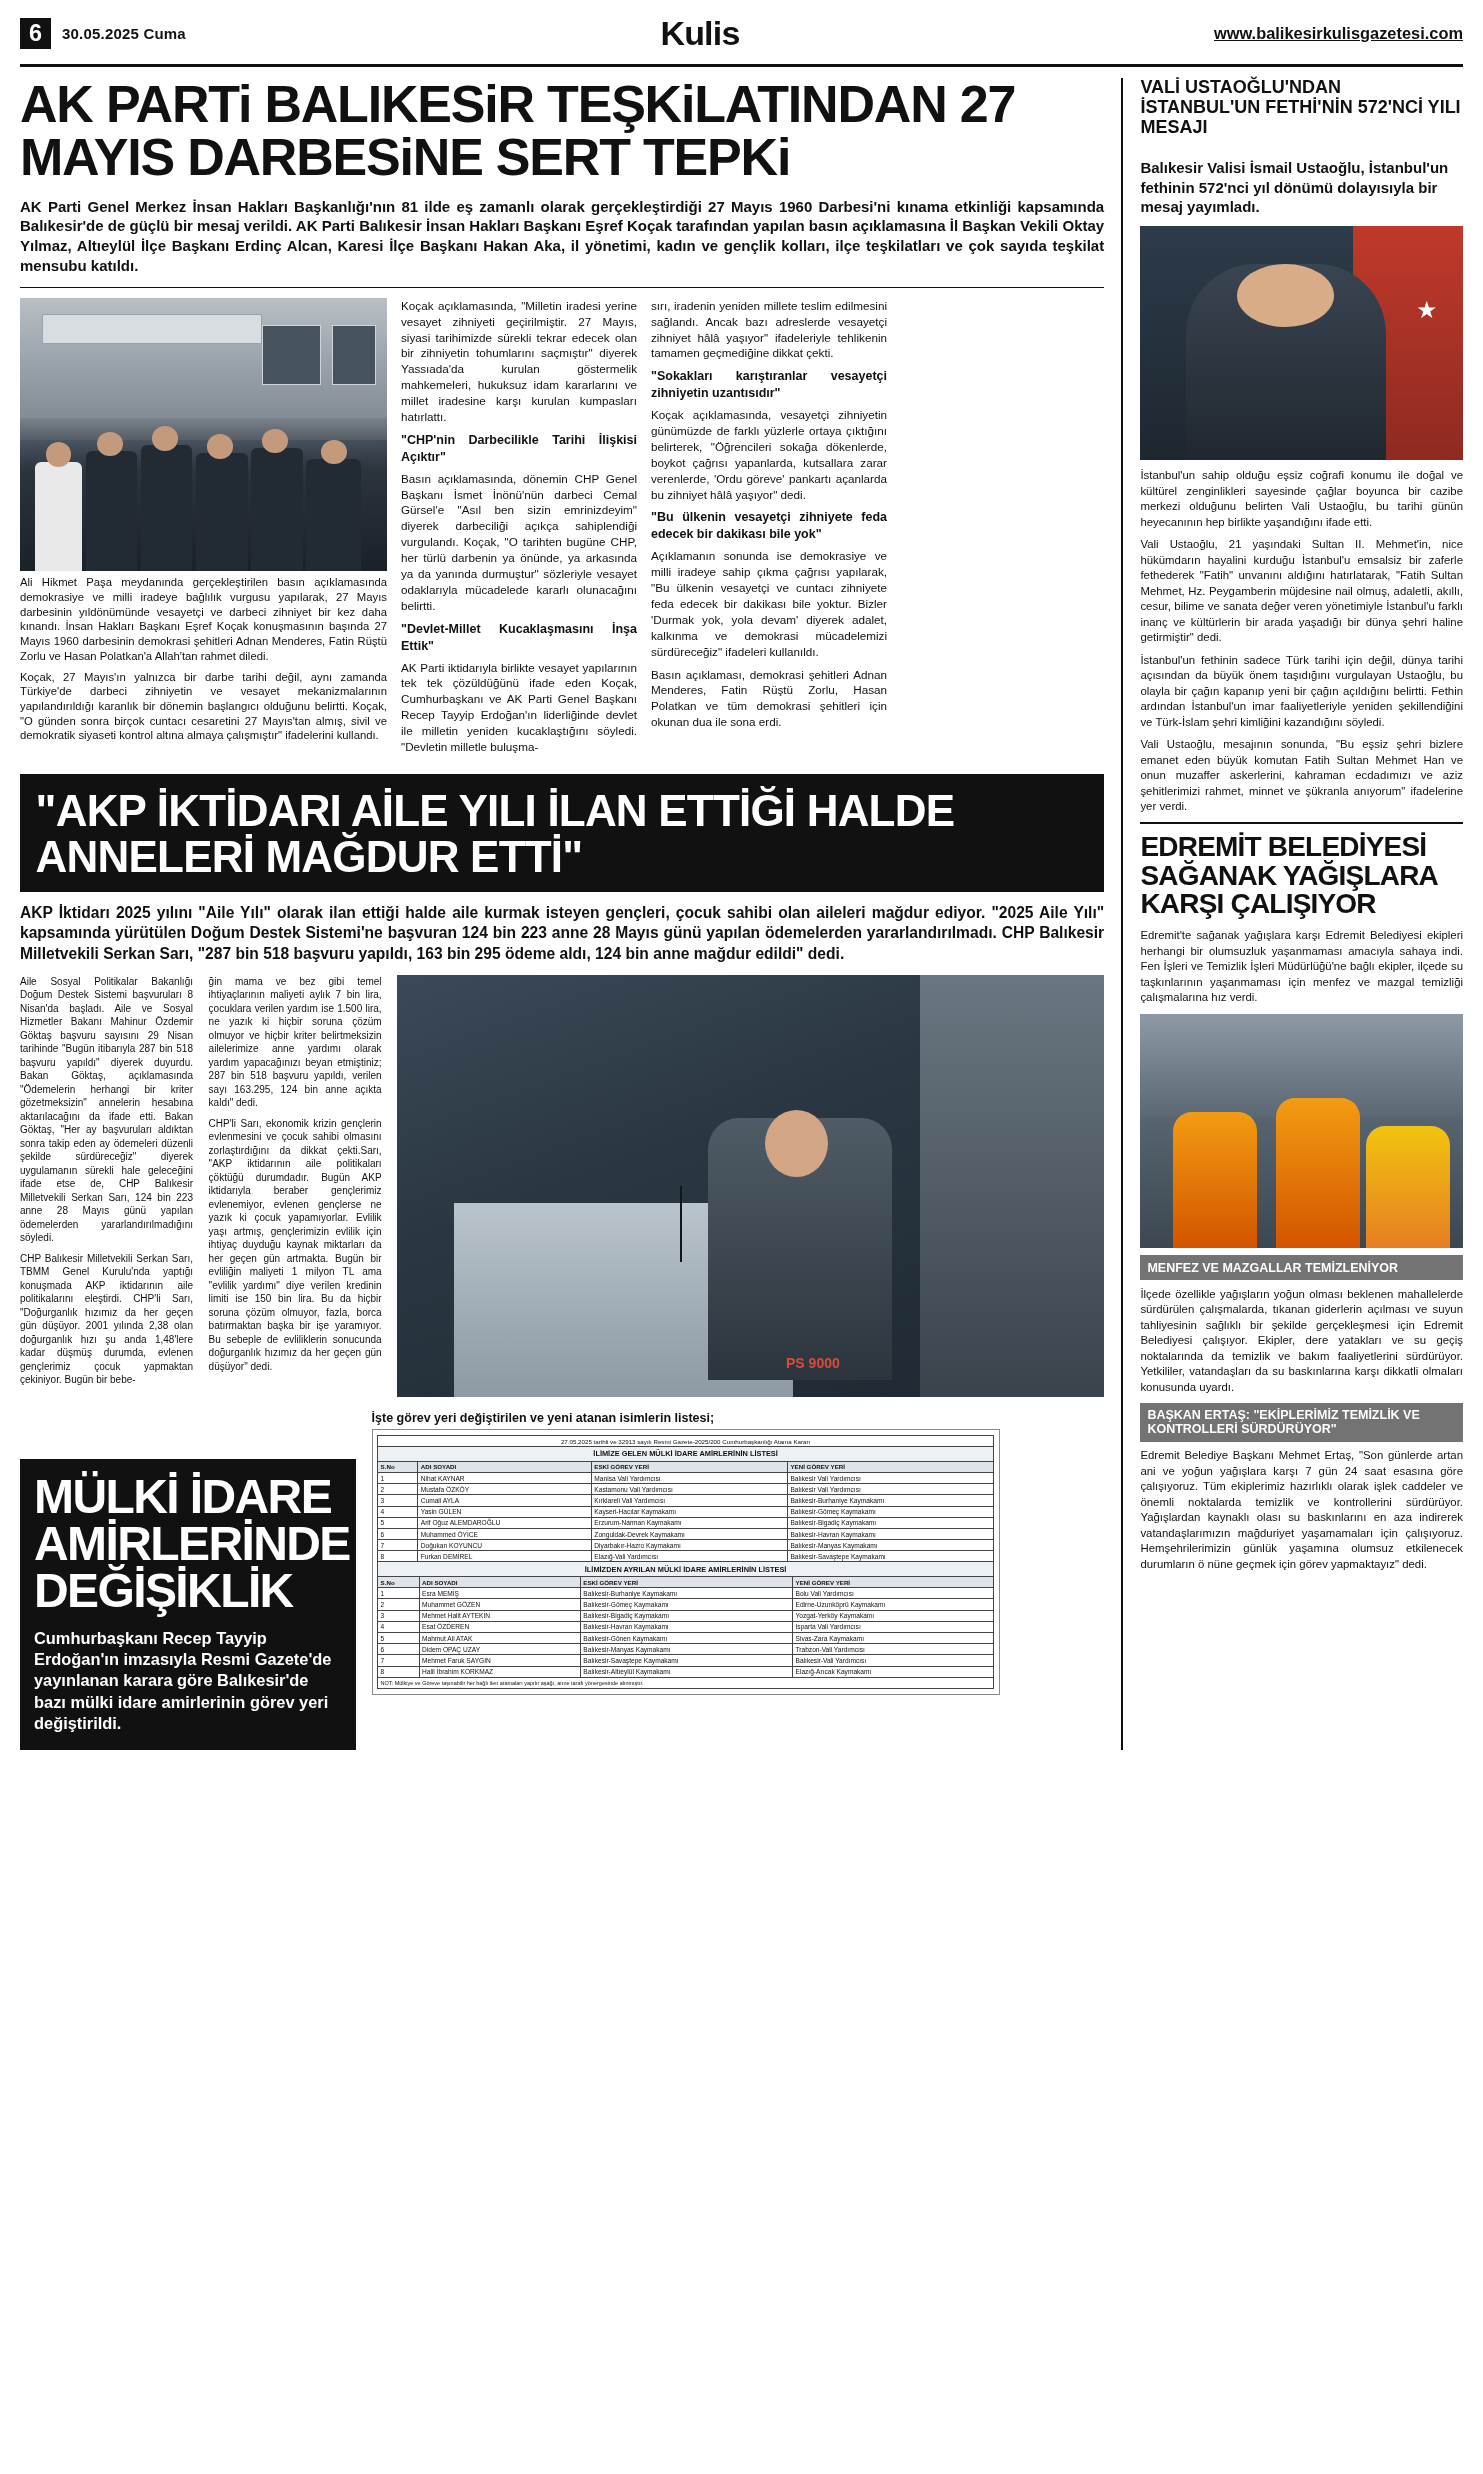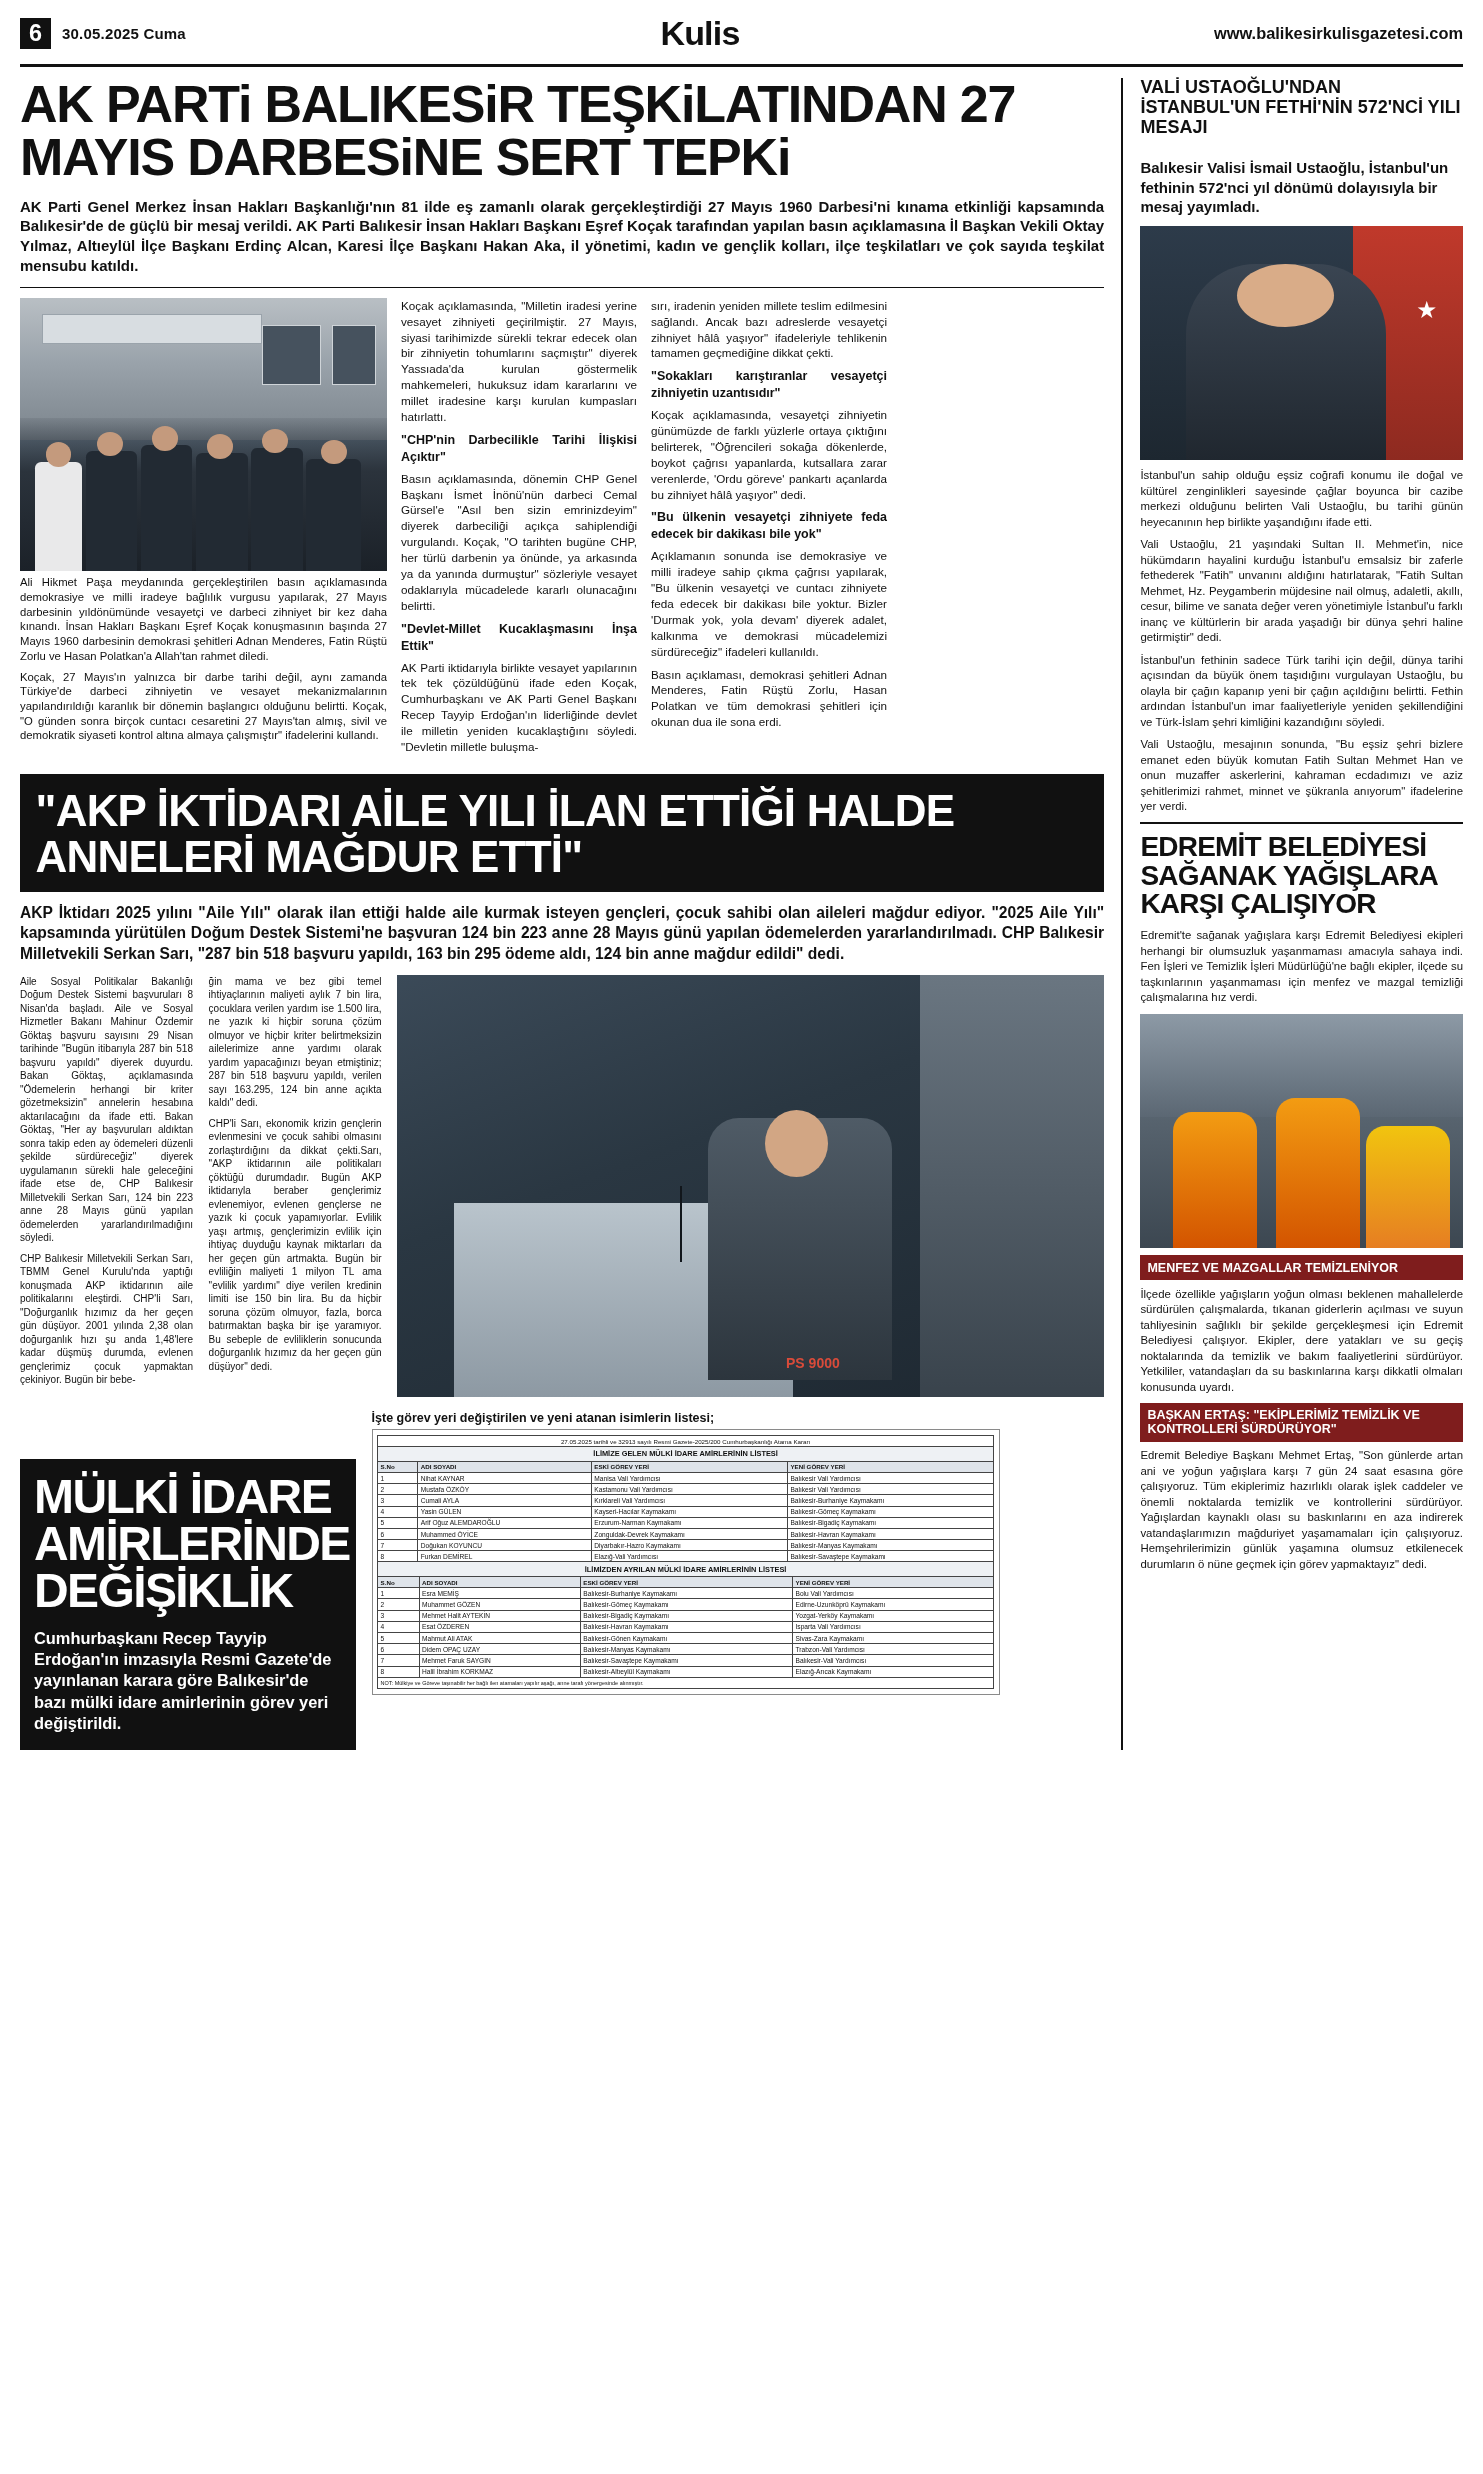--- a/index.html
+++ b/index.html
@@ -17,21 +17,21 @@
     display: flex; align-items: center; justify-content: space-between;
     padding-bottom: 7.8px;
   }
   .mast-left { display: flex; align-items: center; gap: 11px; }
   .page-num {
     background: #111; color: #fff; font-weight: bold; font-size: 23.4px;
     width: 31px; height: 31px; display: flex; align-items: center; justify-content: center;
   }
   .mast-date { font-size: 15px; font-weight: bold; color: #111; letter-spacing: 0.2px;}
   .mast-title { font-size: 34px; font-weight: bold; letter-spacing: -0.8px; }
-  .mast-site { font-size: 16.4px; font-weight: bold; }
+  .mast-site { font-size: 16.4px; font-weight: bold; text-decoration: underline; }
   .rule { height: 3.1px; background: #111; margin: 3.1px 0 11px 0; }
 
   
   .grid { display: flex; gap: 17px; align-items: flex-start; }
   .col-main { width: 1097px; }
   .col-side { width: 332px; }
 
   .sep-v { width: 2.3px; background: #111; align-self: stretch; }
 
   
@@ -119,21 +119,21 @@
     background:linear-gradient(180deg,#c0392b 0%, #8e2a20 100%);}
   .side-photo .star{position:absolute;right:8%;top:30%;color:#fff;font-size:23.4px;}
   .ed-photo { width: 100%; height: 234px; position: relative; overflow: hidden;
     background: linear-gradient(180deg,#6d7a86 0%, #3c4751 100%); margin: 7.8px 0; }
   .ed-photo .worker{position:absolute;bottom:0;width:26%;height:58%;
     background:linear-gradient(180deg,#f39c12 0%,#d35400 100%);border-radius:19px 19px 0 0;}
   .ed-photo .w1{left:10%;} .ed-photo .w2{left:42%;height:64%;}
   .ed-photo .w3{left:70%;height:52%;background:linear-gradient(180deg,#f1c40f 0%,#e67e22 100%);}
   .ed-photo .wall{position:absolute;left:0;top:0;width:100%;height:44%;
     background:linear-gradient(180deg,#8d9aa6 0%,#5b6773 100%);}
-  .blackbar { background:#7f1d1d;color:#fff;font-weight:bold;font-size:12.5px;padding:5.5px 7px;margin:7.8px 0 6.2px 0;}
+  .blackbar { background:#737373;color:#fff;font-weight:bold;font-size:12.5px;padding:5.5px 7px;margin:7.8px 0 6.2px 0;}
   .big-side-h { font-size: 28px; font-weight: bold; line-height: 1.02; letter-spacing:-0.8px; margin: 0 0 9.4px 0;}
 </style>
 </head>
 <body>
 
 <div class="page">
 
   <div class="masthead">
     <div class="mast-left">
       <div class="page-num">6</div>

